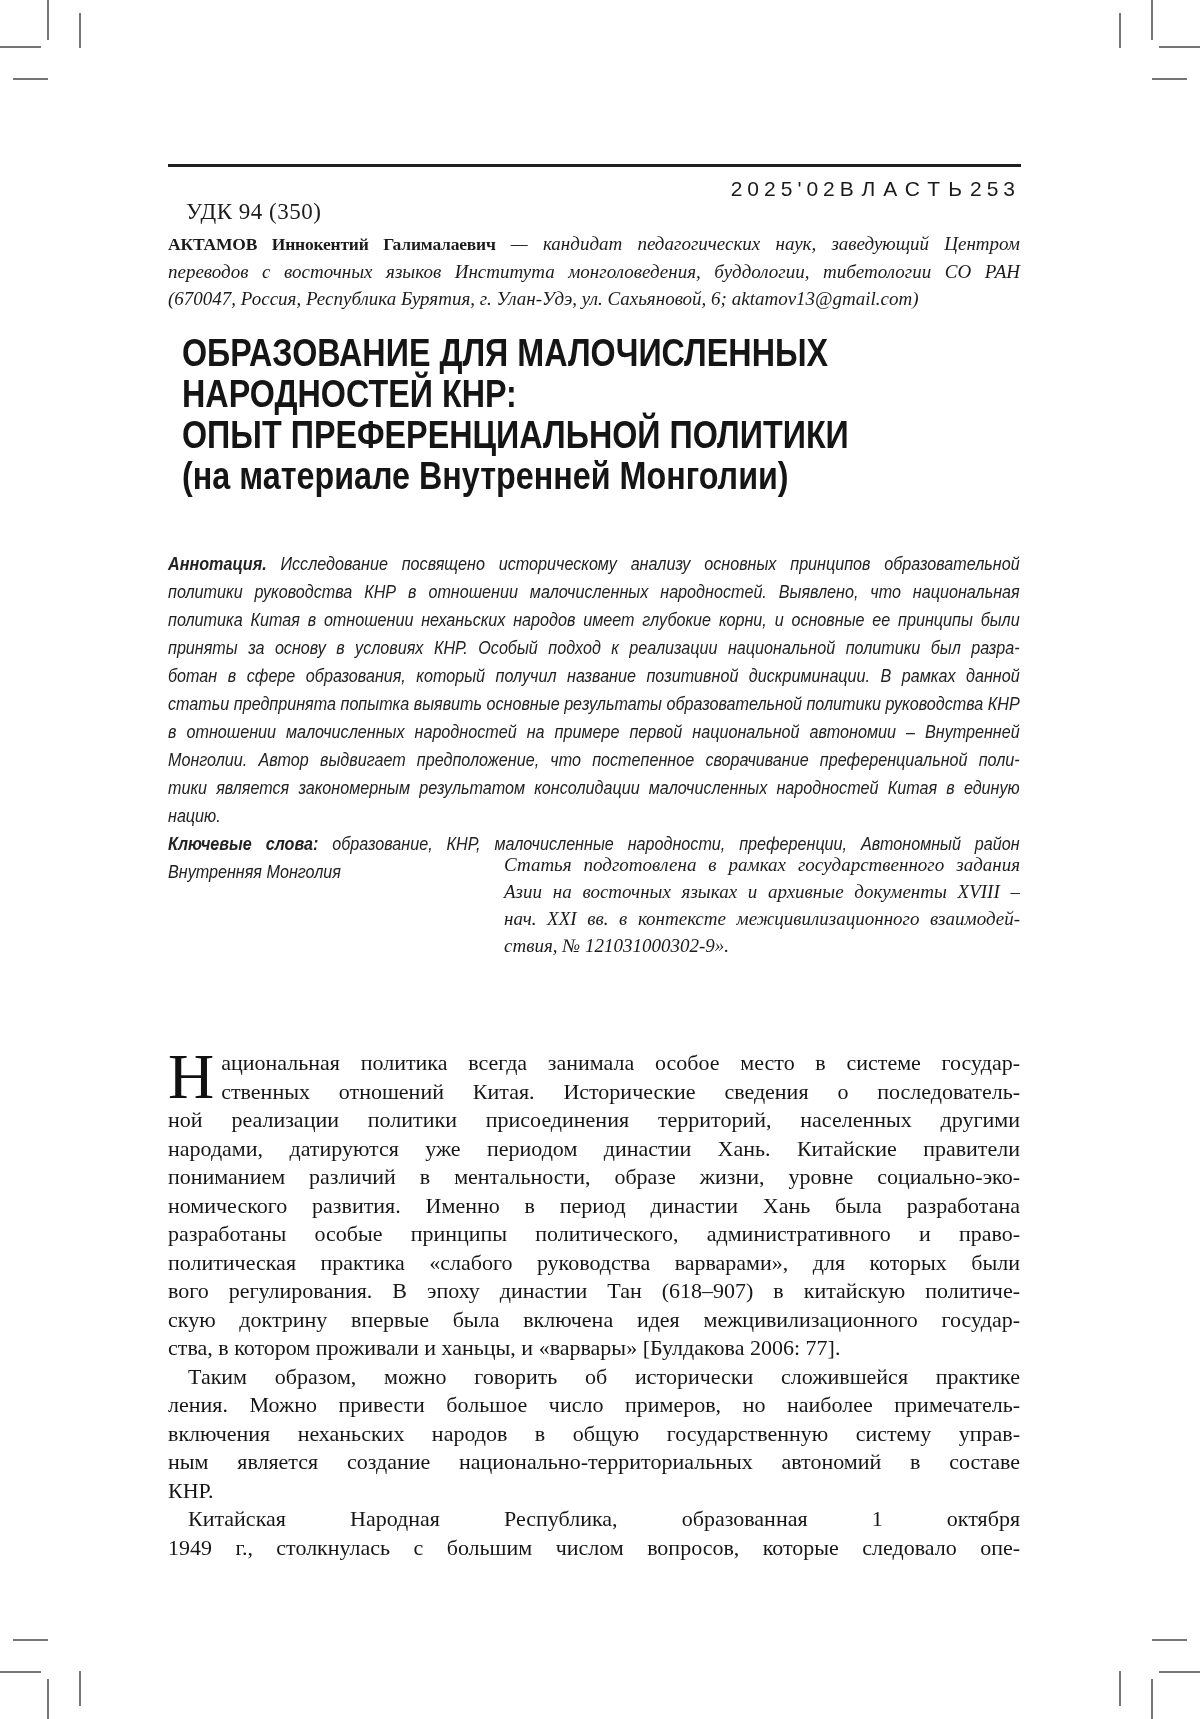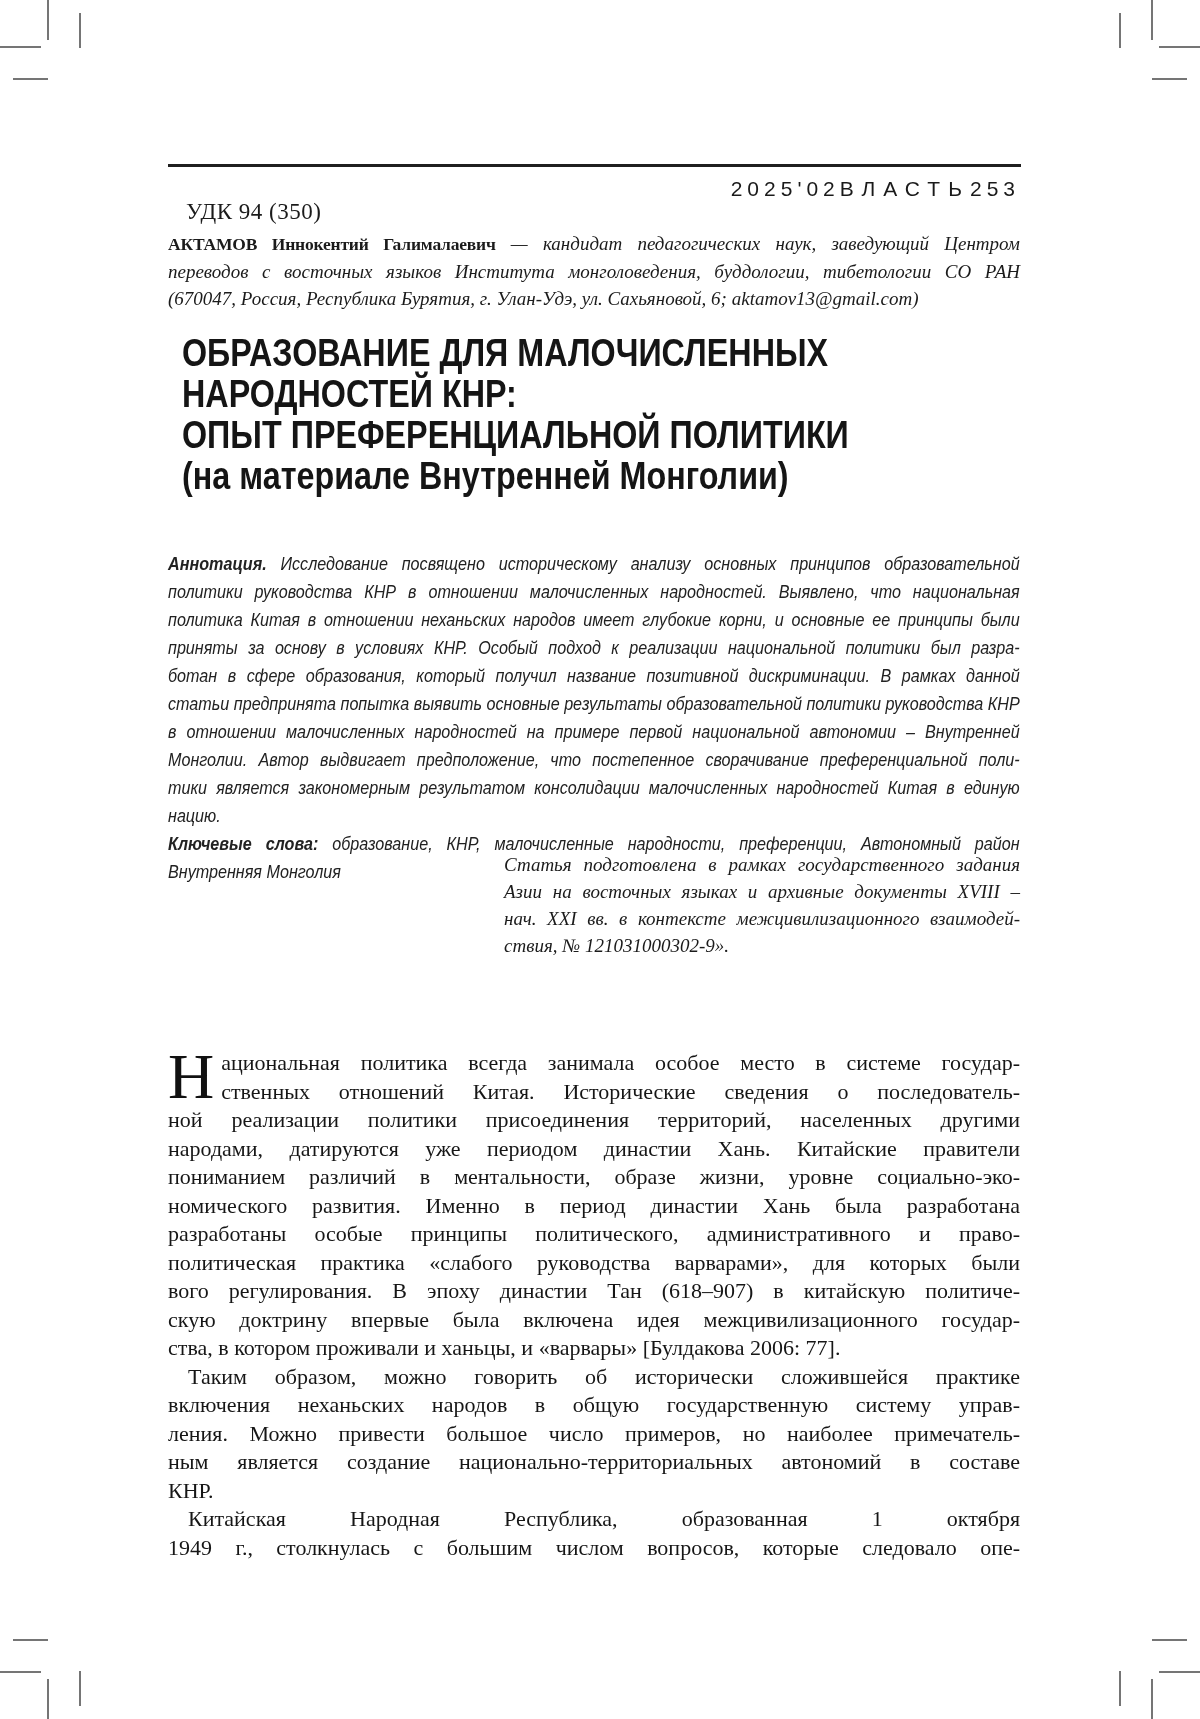--- a/index.html
+++ b/index.html
@@ -144,22 +144,22 @@
           <div class="jline">номического развития. Именно в период династии Хань была разработана</div>
           <div class="jline">разработаны особые принципы политического, административного и право-</div>
           <div class="jline">политическая практика «слабого руководства варварами», для которых были</div>
           <div class="jline">вого регулирования. В эпоху династии Тан (618–907) в китайскую политиче-</div>
           <div class="jline">скую доктрину впервые была включена идея межцивилизационного государ-</div>
           <div class="jline last">ства, в котором проживали и ханьцы, и «варвары» [Булдакова 2006: 77].</div>
         </div>
     </div>
     <div>
         <div class="jline indent">Таким образом, можно говорить об исторически сложившейся практике</div>
+        <div class="jline">ления. Можно привести большое число примеров, но наиболее примечатель-</div>
         <div class="jline">включения неханьских народов в общую государственную систему управ-</div>
-        <div class="jline">ления. Можно привести большое число примеров, но наиболее примечатель-</div>
         <div class="jline">ным является создание национально-территориальных автономий в составе</div>
         <div class="jline last">КНР.</div>
       </div>
     <div>
         <div class="jline indent">Китайская Народная Республика, образованная 1 октября</div>
         <div class="jline">1949 г., столкнулась с большим числом вопросов, которые следовало опе-</div>
       </div>
   </div>
 
 </div>

